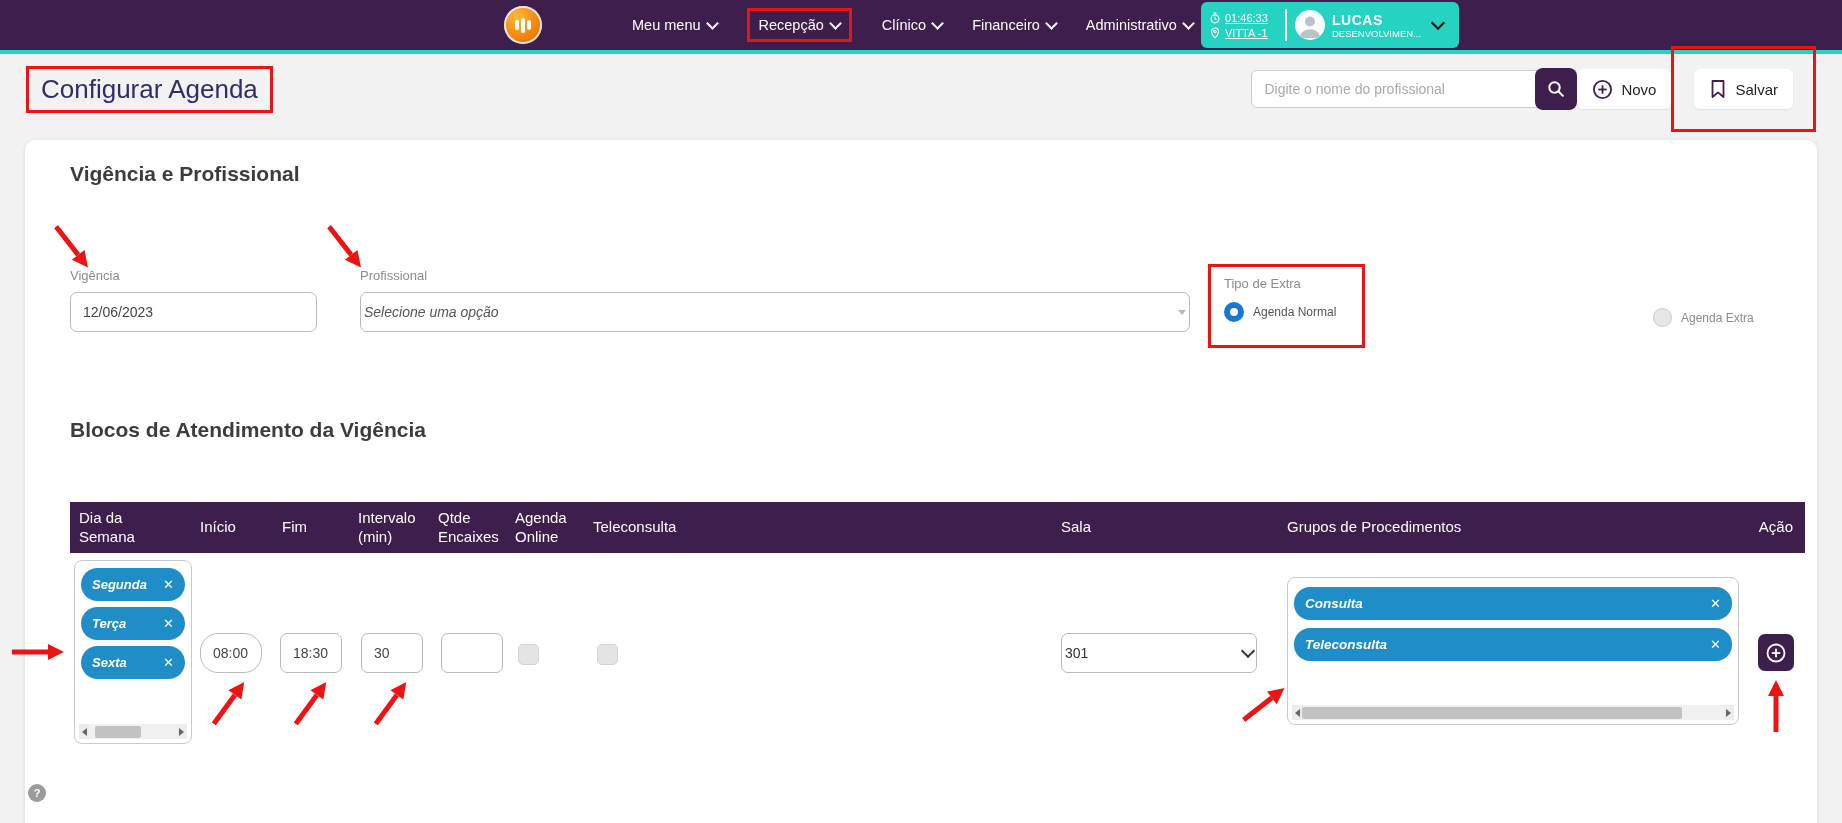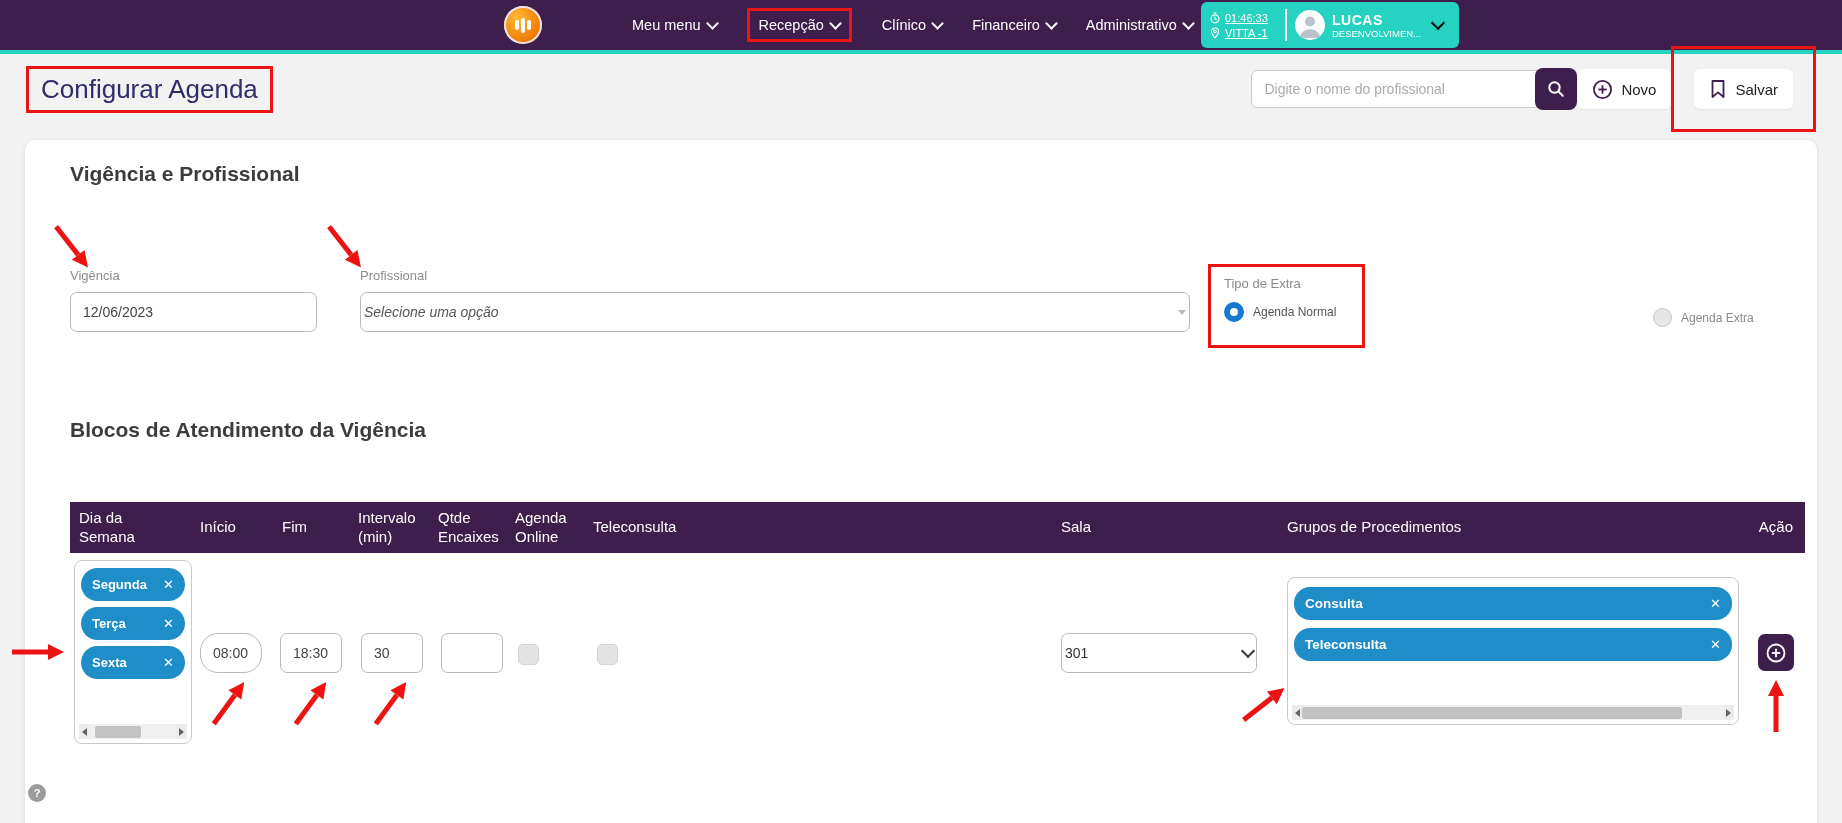--- a/index.html
+++ b/index.html
@@ -69,21 +69,21 @@
 
   
   .thead{position:absolute;left:45px;top:362px;width:1735px;height:51px;background:#3E1E4D;color:#fff;
          display:grid;grid-template-columns:121px 82px 76px 80px 77px 78px 468px 226px 463px 1fr;
          align-items:center;padding:0 12px 0 9px;box-sizing:border-box;font-size:15px;line-height:1.25;}
   .thead span{display:block;padding-right:6px;}
   .thead .w60{max-width:64px;}
   .thead .acao{justify-self:end;padding-right:0;}
 
   
-  .msbox{position:absolute;border:1px solid #c9c9c9;border-radius:8px;background:#fff;box-sizing:border-box;cursor:pointer;}
+  .msbox{position:absolute;border:1px solid #c9c9c9;border-radius:8px;background:#fff;box-sizing:border-box;cursor:pointer;font-style:italic;}
   .dias-box{left:49px;top:420px;width:118px;height:184px;padding:7px 6px 22px 6px;display:flex;flex-direction:column;gap:6px;}
   .chip{background:#1E8DC8;color:#fff;border-radius:17px;height:33px;display:flex;align-items:center;
         padding:0 11px;font-size:13px;font-weight:600;box-sizing:border-box;flex:none;}
   .chip .x{margin-left:auto;font-size:13px;font-weight:bold;cursor:pointer;}
   .hscroll{position:absolute;left:4px;right:4px;bottom:4px;height:15px;display:flex;align-items:center;background:#fafafa;}
   .sbtn{width:10px;height:15px;border:none;background:#ececec;padding:0;cursor:pointer;display:flex;align-items:center;justify-content:center;}
   .tri-l{width:0;height:0;border:4px solid transparent;border-right:5px solid #666;margin-left:-3px;}
   .tri-r{width:0;height:0;border:4px solid transparent;border-left:5px solid #666;margin-right:-3px;}
   .strack{flex:1;height:15px;background:#f0f0f0;position:relative;}
   .sthumb{position:absolute;top:1.5px;height:12px;background:#c2c2c2;border-radius:2px;cursor:pointer;}

